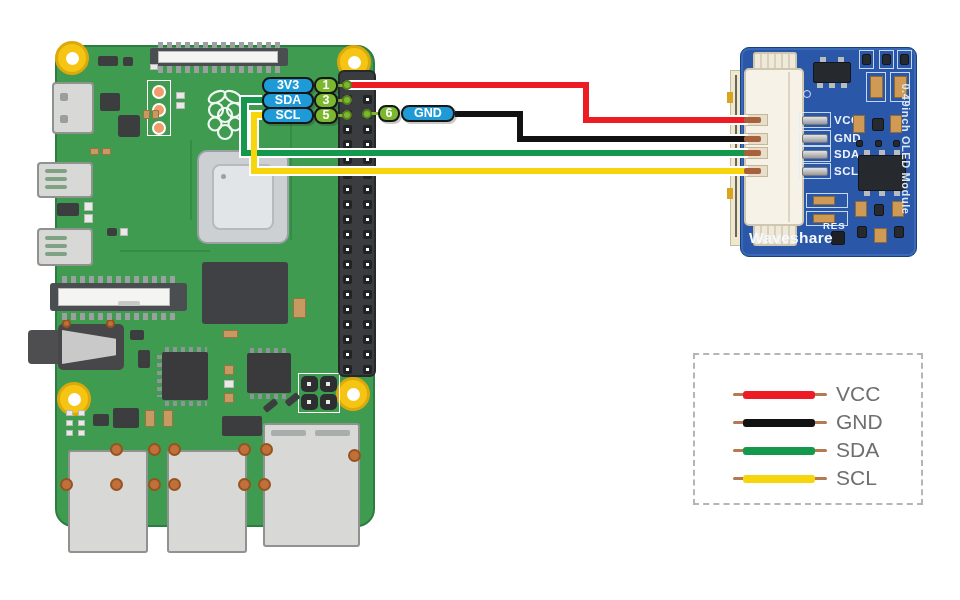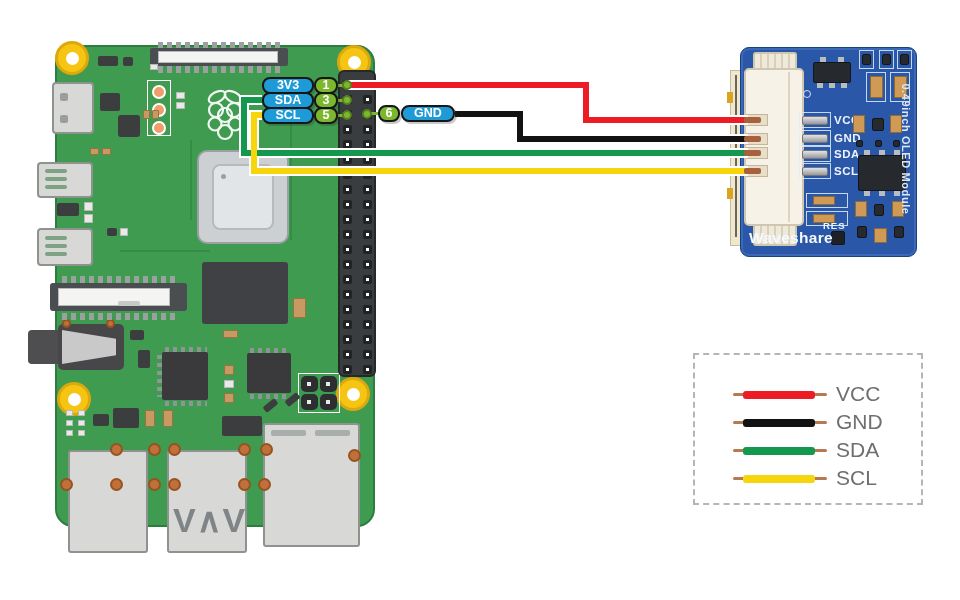--- a/index.html
+++ b/index.html
@@ -183,21 +183,20 @@
   <div class="wt" style="left:78px;top:410px;width:7px;height:6px;"></div>
   <div class="wt" style="left:66px;top:420px;width:7px;height:6px;"></div>
   <div class="wt" style="left:78px;top:420px;width:7px;height:6px;"></div>
   <div class="wt" style="left:66px;top:430px;width:7px;height:6px;"></div>
   <div class="wt" style="left:78px;top:430px;width:7px;height:6px;"></div>
 
   <div id="copper-holes"></div>
 
   <div class="grayport" style="left:68px;top:450px;width:80px;height:103px;border-radius:3px;"></div>
   <div class="grayport" style="left:167px;top:450px;width:80px;height:103px;border-radius:3px;"></div>
-  <div style="position:absolute;left:173px;top:500px;width:70px;color:#7f8486;font-size:34px;font-weight:bold;letter-spacing:1px;font-family:'Liberation Sans',sans-serif;">V∧V</div>
   <div class="grayport" style="left:263px;top:423px;width:97px;height:124px;border-radius:3px;"></div>
   <div class="dk" style="left:271px;top:430px;width:35px;height:6px;background:#a9adab;"></div>
   <div class="dk" style="left:315px;top:430px;width:35px;height:6px;background:#a9adab;"></div>
 
   <div class="gpio" id="gpio-header"></div>
 
   <div class="pinlink" style="left:336px;top:84px;width:10px;"></div>
   <div class="pinlink" style="left:336px;top:99px;width:10px;"></div>
   <div class="pinlink" style="left:336px;top:114px;width:10px;"></div>
   <div class="pinlink" style="left:367px;top:112px;width:12px;"></div>

